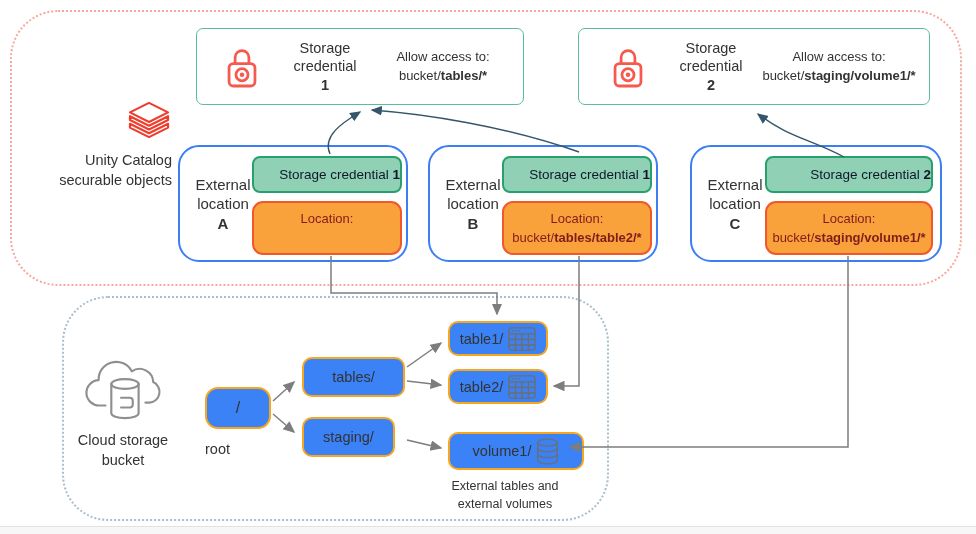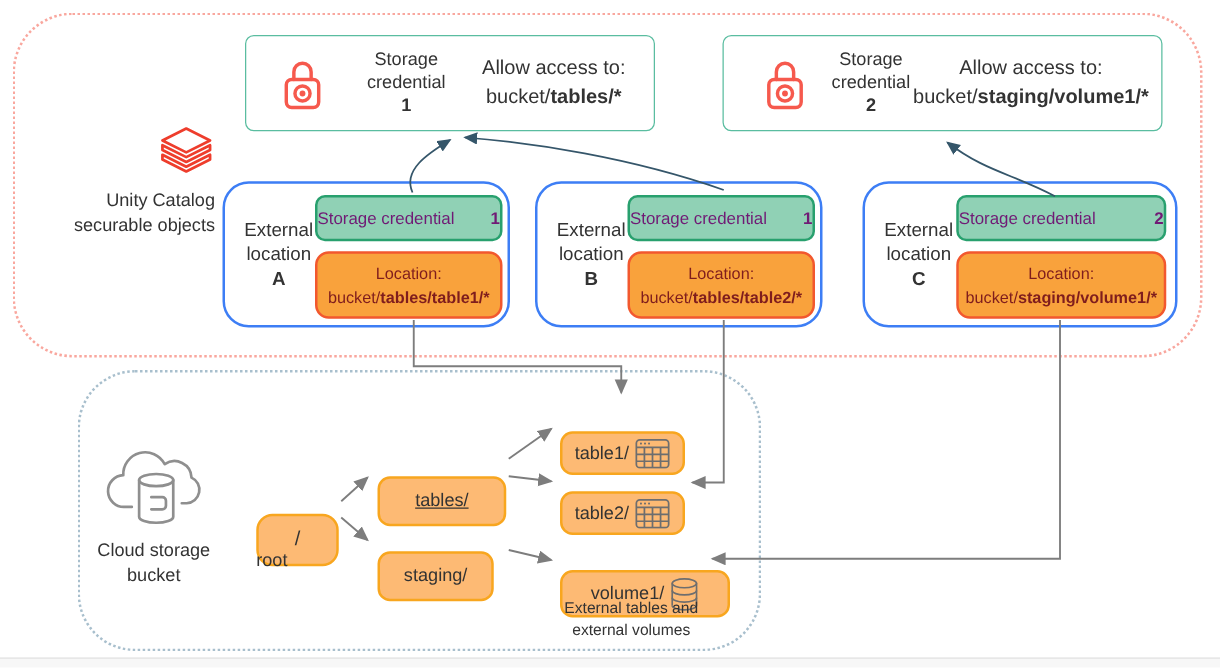--- a/index.html
+++ b/index.html
@@ -24,62 +24,62 @@
   
   .cred-box {
     border:1.5px solid #5abda0; border-radius:7px; background:#fff;
     display:flex; align-items:center; box-sizing:border-box;
   }
   #cred1 { left:196px; top:28px; width:328px; height:77px; }
   #cred2 { left:578px; top:28px; width:352px; height:77px; }
   .cred-box .lock { flex:0 0 auto; margin-left:26px; }
   #cred2 .lock { margin-left:30px; }
   .cred-title { width:96px; margin-left:16px; text-align:center; font-size:14.5px; line-height:1.25; color:#333; }
-  .cred-access { flex:1; text-align:center; font-size:16px; line-height:1.4; color:#333; padding-right:10px; }
+  .cred-access { flex:1; text-align:center; font-size:13px; line-height:1.4; color:#333; padding-right:10px; }
 
   
   .loc-box {
     top:145px; height:117px; background:#fff; box-sizing:border-box;
     border:2px solid #3d7ef5; border-radius:21px;
   }
   #locA { left:178px; width:230px; }
   #locB { left:428px; width:230px; }
   #locC { left:690px; width:252px; }
   .loc-label {
     position:absolute; left:10px; top:50%; transform:translateY(-50%);
     width:66px; text-align:center; font-size:15px; line-height:1.3; color:#333;
   }
   .badge-green {
     position:absolute; left:72px; top:9px; width:150px; height:37px;
     background:#90d1b5; border:2px solid #28a06e; border-radius:8px;
-    box-sizing:border-box; display:flex; align-items:center; justify-content:space-between;
-    font-size:13.5px; color:#701a75;
+    box-sizing:border-box; display:flex; align-items:center; justify-content:flex-end;
+    font-size:13.5px; color:#0f172a;
   }
   .badge-orange {
     position:absolute; left:72px; top:54px; width:150px; height:54px;
     background:#f9a23c; border:2px solid #f2582e; border-radius:11px;
     box-sizing:border-box; text-align:center; font-size:13px; line-height:1.45;
     color:#7f1d1d; padding-top:7px;
   }
   #locC .badge-green, #locC .badge-orange { left:73px; width:168px; }
 
   
   .unity-label { left:18px; top:100px; width:154px; text-align:right; }
   .unity-label .txt { margin-top:7px; font-size:14.5px; line-height:1.35; color:#333; }
   .cloud-label { left:66px; top:347px; width:114px; text-align:center; }
   .cloud-label .txt { margin-top:2px; font-size:14.5px; line-height:1.35; color:#333; }
 
   
   .tree-box {
-    background:#fdba74; border:2.5px solid #f8a61f; border-radius:10px;
+    background:#3b82f6; border:2.5px solid #f8a61f; border-radius:10px;
     box-sizing:border-box; display:flex; align-items:center; justify-content:center;
-    gap:5px; font-size:14.5px; color:#333;margin-top:24px;
+    gap:5px; font-size:14.5px; color:#333;
   }
   #root-box    { left:205px; top:387px; width:66px;  height:42px; border-radius:13px; font-size:16px; }
-  #tables-box  { left:302px; top:357px; width:103px; height:40px;text-decoration:underline; }
+  #tables-box  { left:302px; top:357px; width:103px; height:40px; }
   #staging-box { left:302px; top:417px; width:93px; height:40px; }
   #table1-box  { left:448px; top:321px; width:100px; height:35px; }
   #table2-box  { left:448px; top:369px; width:100px; height:35px; }
   #volume1-box { left:448px; top:432px; width:136px; height:38px; }
   #root-label  { left:205px; top:441px; width:66px; text-align:left; font-size:14.5px; color:#333; }
   #tree-caption{ left:413px; top:478px; width:184px; text-align:center; font-size:12.5px; line-height:1.4; color:#333; }
 
   .footer-strip { left:0; top:526px; width:976px; height:8px; background:#f7f7f7; border-top:1px solid #e2e2e2; }
 
   svg.connectors { left:0; top:0; pointer-events:none; }
@@ -148,21 +148,20 @@
   <div class="loc-label">
     <div>External</div>
     <div>location</div>
     <div class="b">A</div>
   </div>
   <div class="badge-green">
     <span>Storage credential </span>&nbsp;<span class="b">1</span>
   </div>
   <div class="badge-orange">
     <div>Location:</div>
-    <div><span>bucket/</span><span class="b">tables/table1/*</span></div>
   </div>
 </div>
 
 <div class="abs loc-box" id="locB">
   <div class="loc-label">
     <div>External</div>
     <div>location</div>
     <div class="b">B</div>
   </div>
   <div class="badge-green">

